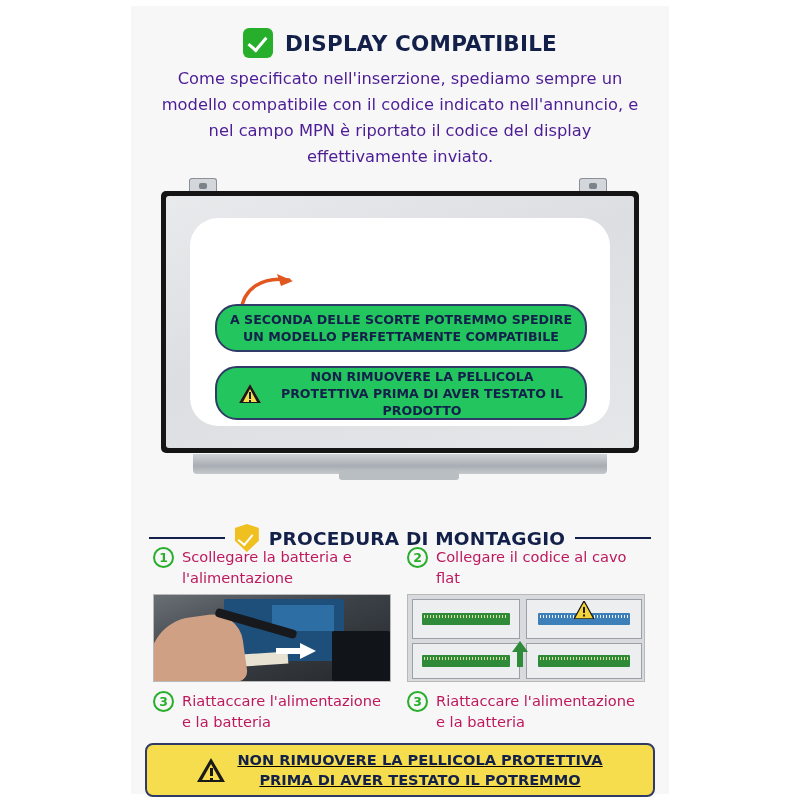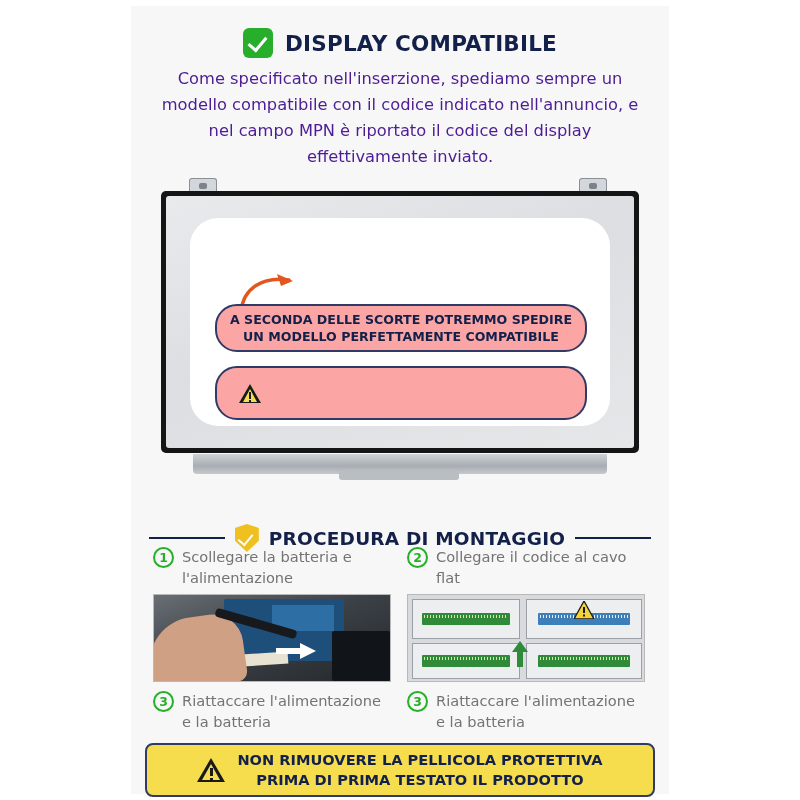--- a/index.html
+++ b/index.html
@@ -161,21 +161,21 @@
   .arrow-curve {
     position: absolute;
     left: 84px;
     top: 94px;
     width: 62px;
     height: 42px;
   }
 
   .callout {
     position: absolute;
-    background: #fca5a5;
+    background: #22c55e;
     border: 2px solid #2f3b66;
     border-radius: 22px;
     box-sizing: border-box;
     display: flex;
     align-items: center;
     justify-content: center;
     text-align: center;
     font-size: 12.6px;
     font-weight: bold;
     color: #13204a;
@@ -316,21 +316,21 @@
     font-weight: bold;
     display: flex;
     align-items: center;
     justify-content: center;
     box-sizing: border-box;
     margin-top: 1px;
   }
   .step-text {
     font-size: 14.6px;
     line-height: 21px;
-    color: #737373;
+    color: #be185d;
   }
   .photo {
     width: 238px;
     height: 88px;
     border: 1px solid #b9b9b9;
     box-sizing: border-box;
     overflow: hidden;
     position: relative;
     background: #cfd2d6;
   }
@@ -409,20 +409,21 @@
     height: 54px;
     background: #f5dd4d;
     border: 2px solid #2f3b66;
     border-radius: 8px;
     box-sizing: border-box;
     display: flex;
     align-items: center;
     justify-content: center;
     gap: 12px;
     padding: 0 14px;
+    text-decoration: underline;
   }
   .bottom-banner .txt {
     text-align: center;
     font-size: 14.6px;
     font-weight: bold;
     color: #13204a;
     line-height: 20px;
   }
   .warn-tri.big {
     border-left-width: 14px;
@@ -480,20 +481,21 @@
         <path d="M4 40 C 6 16, 26 4, 52 8" stroke="#e2561f" stroke-width="3.4" fill="none" stroke-linecap="round"></path>
         <path d="M56 9 L 40 2 L 44 14 Z" fill="#e2561f"></path>
       </svg>
 
       <div class="callout callout-1">A SECONDA DELLE SCORTE POTREMMO SPEDIRE UN MODELLO PERFETTAMENTE COMPATIBILE</div>
 
       <div class="callout callout-2">
         <span class="warn-tri">
             <i class="bang"></i>
           </span>
+        <span>NON RIMUOVERE LA PELLICOLA PROTETTIVA PRIMA DI AVER TESTATO IL PRODOTTO</span>
       </div>
     </div>
 
     <div class="divider-row">
       <div class="divider-line"></div>
       <div class="shield"></div>
       <div class="proc-title">PROCEDURA DI MONTAGGIO</div>
       <div class="divider-line"></div>
     </div>
 
@@ -559,18 +561,18 @@
       </div>
 
     </div>
 
     <div class="bottom-banner">
       <span class="warn-tri big">
           <i class="bang"></i>
         </span>
       <div class="txt">
         <div>NON RIMUOVERE LA PELLICOLA PROTETTIVA</div>
-        <div>PRIMA DI PRIMA TESTATO IL PRODOTTO</div>
+        <div>PRIMA DI AVER TESTATO IL POTREMMO</div>
       </div>
     </div>
 
   </div>
 </div>
 
 </body></html>

